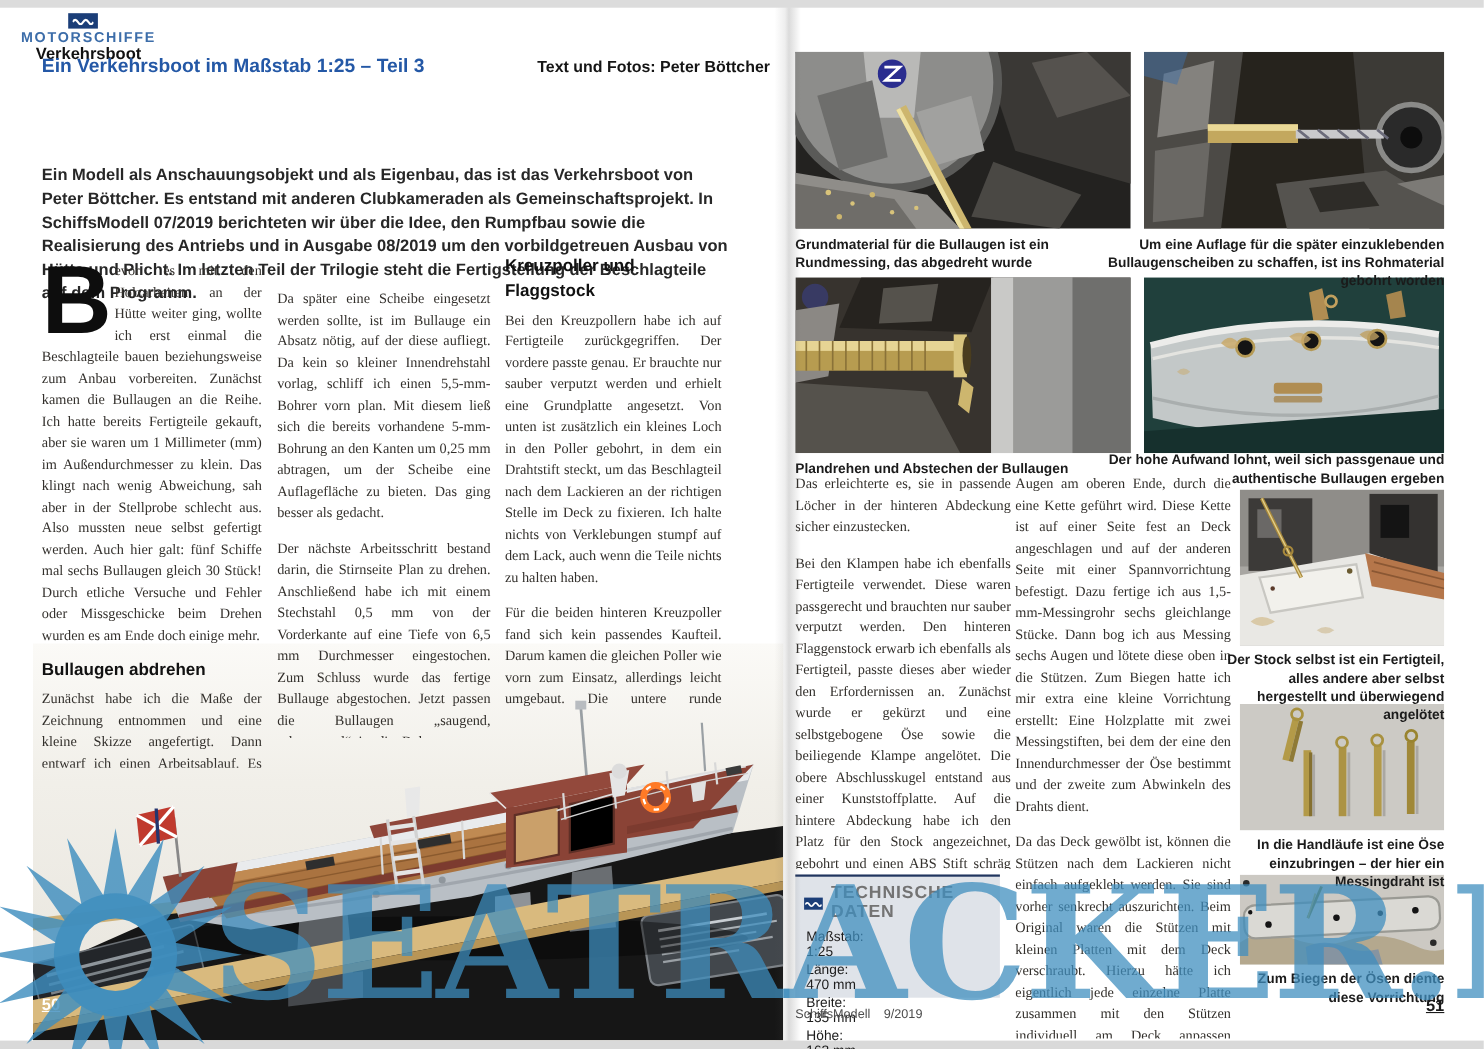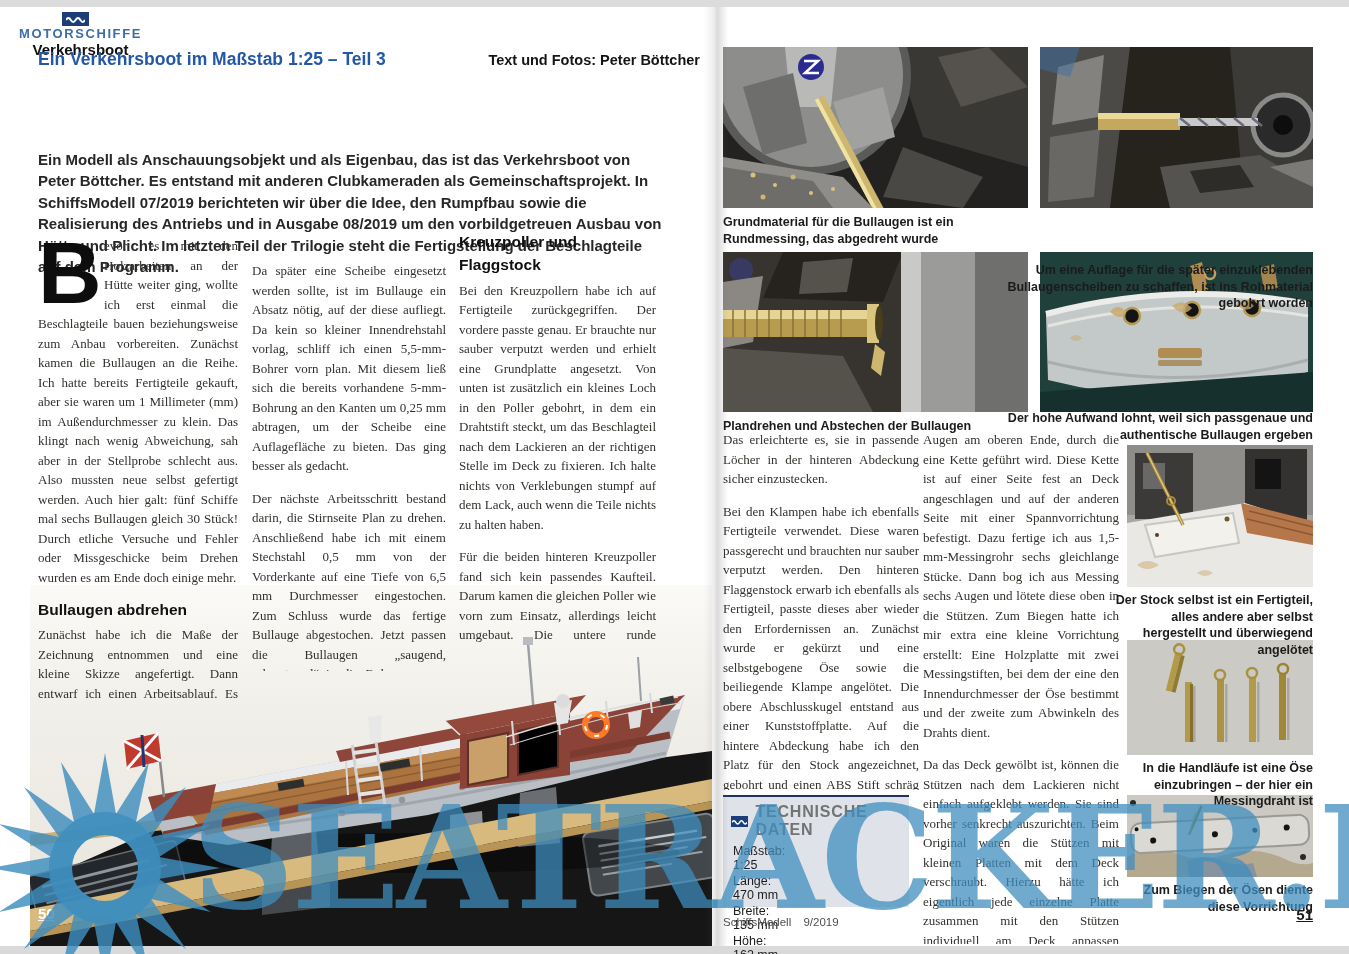--- a/index.html
+++ b/index.html
@@ -261,21 +261,21 @@
       <rect x="58" y="66" width="82" height="17" fill="#c3a85e"></rect>
       <rect x="58" y="66" width="82" height="6" fill="#e9d896"></rect>
       <rect x="138" y="71" width="80" height="8" fill="#c9c9cb"></rect>
       <path d="M140,71 l10,8 m8,-8 l10,8 m8,-8 l10,8 m8,-8 l10,8 m8,-8 l10,8" stroke="#6b6b7a" stroke-width="2.5" fill="none"></path>
       <polygon points="120,120 220,108 273,140 273,161 130,161" fill="#55534f"></polygon>
       <polygon points="150,124 200,118 214,140 160,146" fill="#2e2c28"></polygon>
       <polygon points="230,120 273,112 273,140" fill="#7c7a76"></polygon>
       <polygon points="0,0 40,0 30,30 0,22" fill="#3d6ea5" opacity="0.5"></polygon>
     </svg>
   </div>
-  <div class="abs caption cap-right" style="left:983px;top:214px;width:330px;margin-top:48px;">Um eine Auflage für die später einzuklebenden Bullaugenscheiben zu schaffen, ist ins Rohmaterial gebohrt worden</div>
+  <div class="abs caption cap-right" style="left:983px;top:214px;width:330px;">Um eine Auflage für die später einzuklebenden Bullaugenscheiben zu schaffen, ist ins Rohmaterial gebohrt worden</div>
 
   <div class="abs photo" style="left:723px;top:252px;width:305px;height:160px;">
     <svg width="305" height="160" viewBox="0 0 305 160">
       <rect width="305" height="160" fill="#37332e"></rect>
       <polygon points="60,0 180,0 160,50 40,46" fill="#26231f"></polygon>
       <polygon points="80,10 130,6 124,40 76,42" fill="#55524c"></polygon>
       <circle cx="18" cy="18" r="12" fill="#3a3f8f" opacity="0.55"></circle>
       <polygon points="0,30 40,24 30,90 0,96" fill="#8b8884"></polygon>
       <rect x="178" y="0" width="88" height="160" fill="#9b9b99"></rect>
       <rect x="178" y="0" width="20" height="160" fill="#c9c9c7"></rect>

